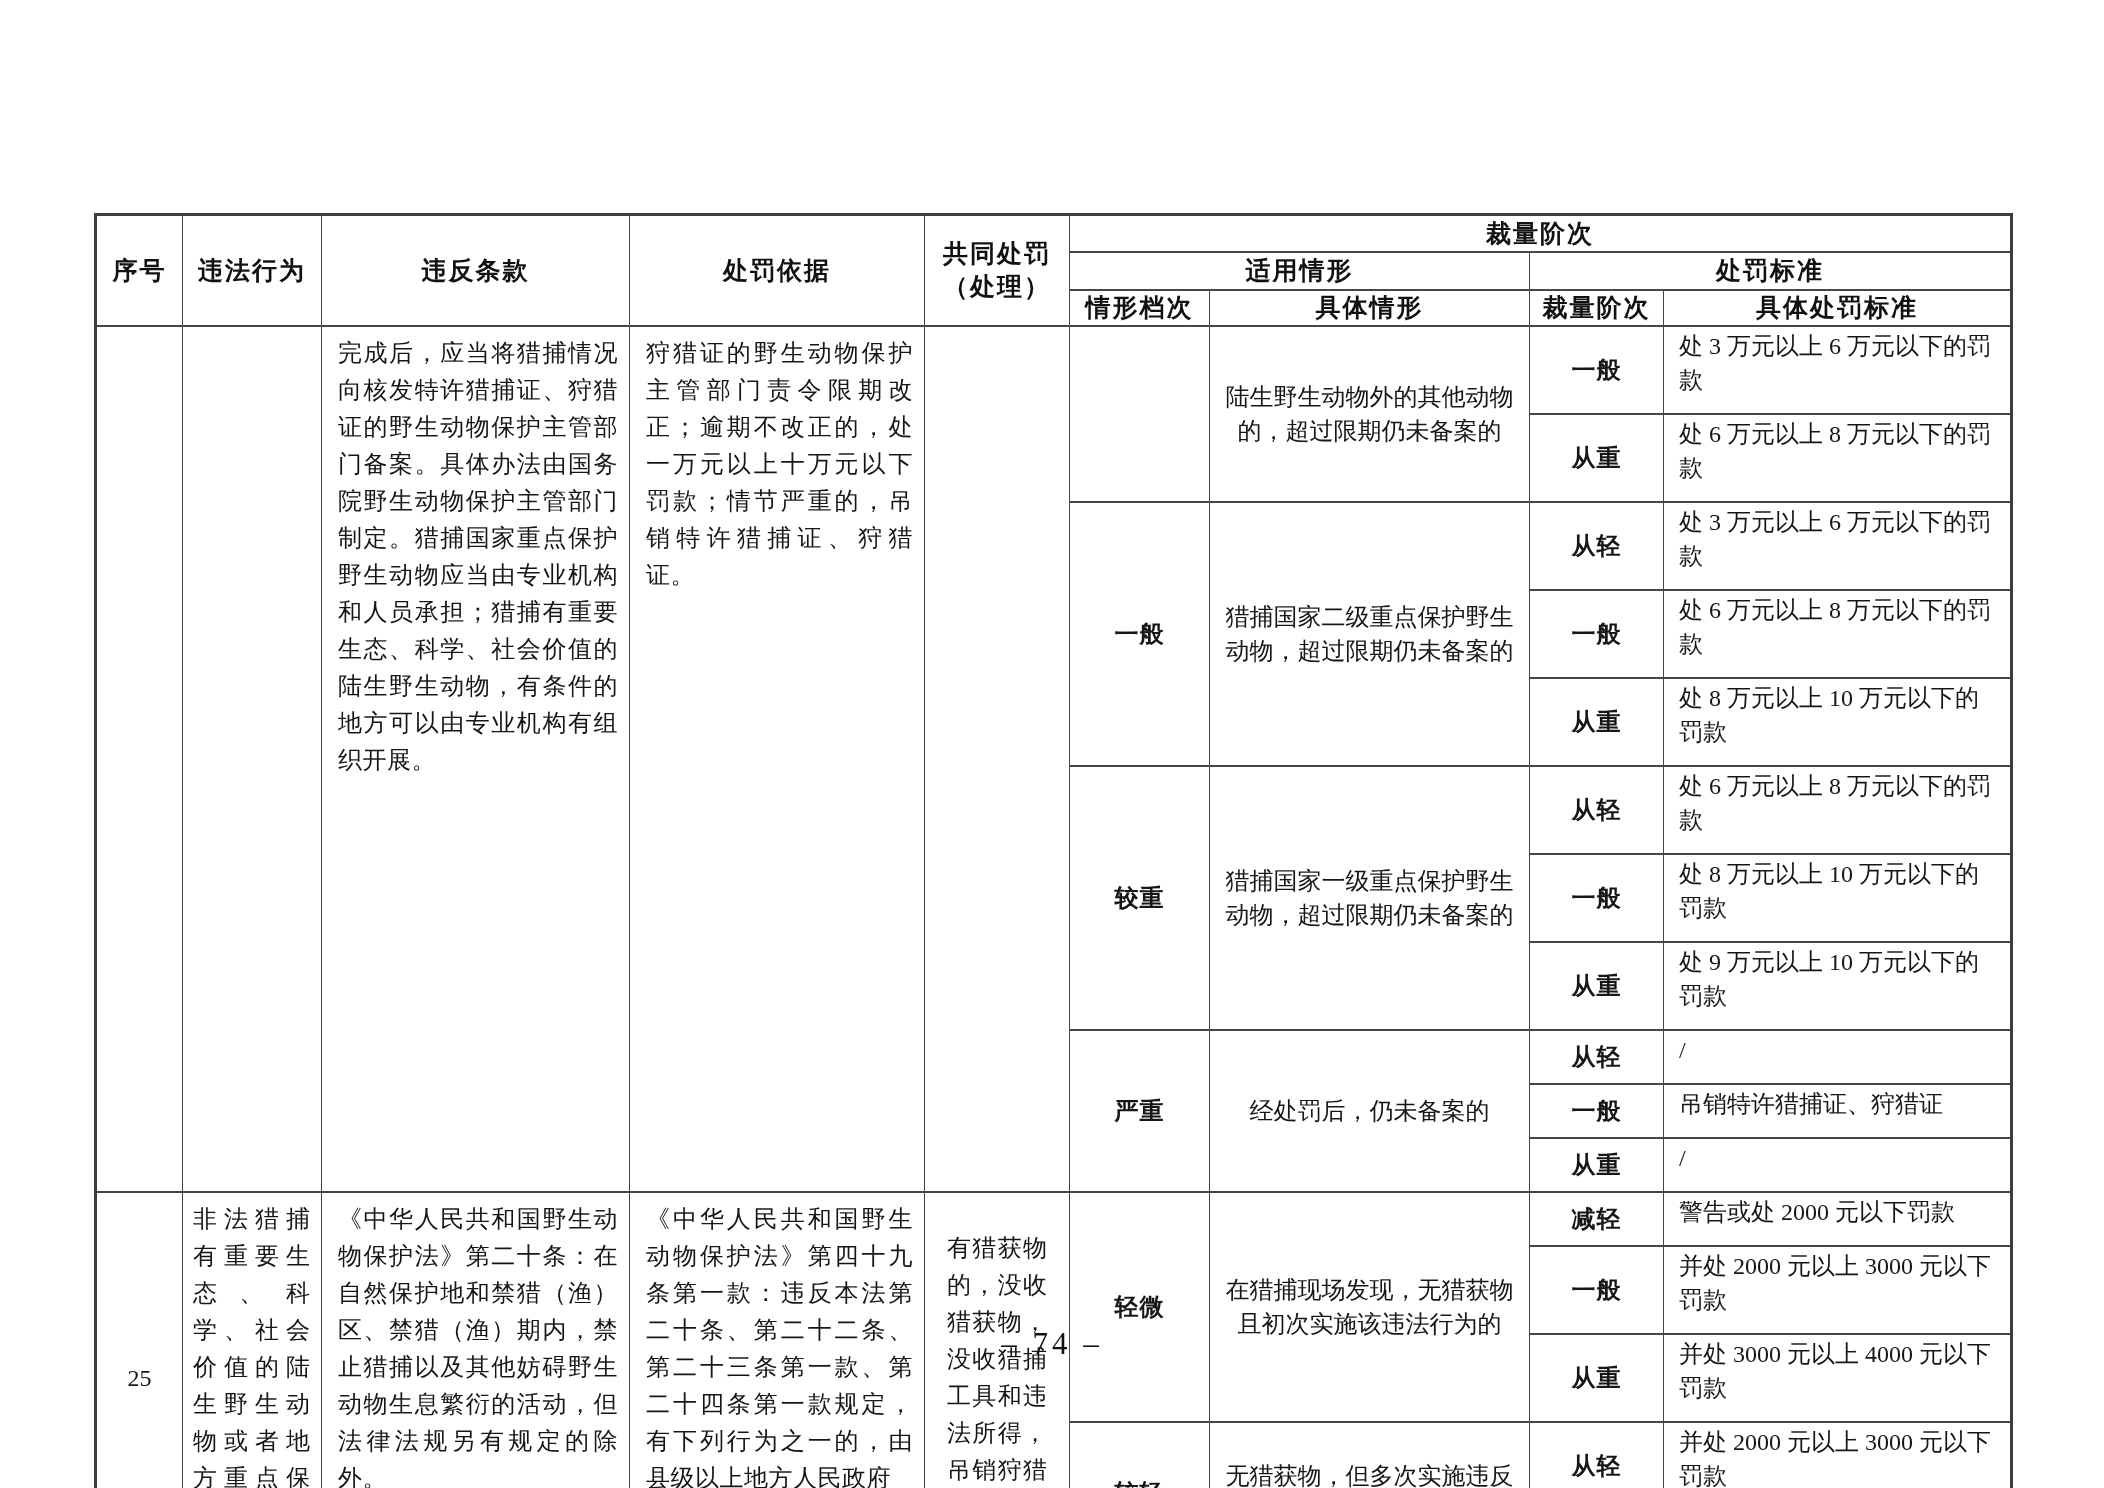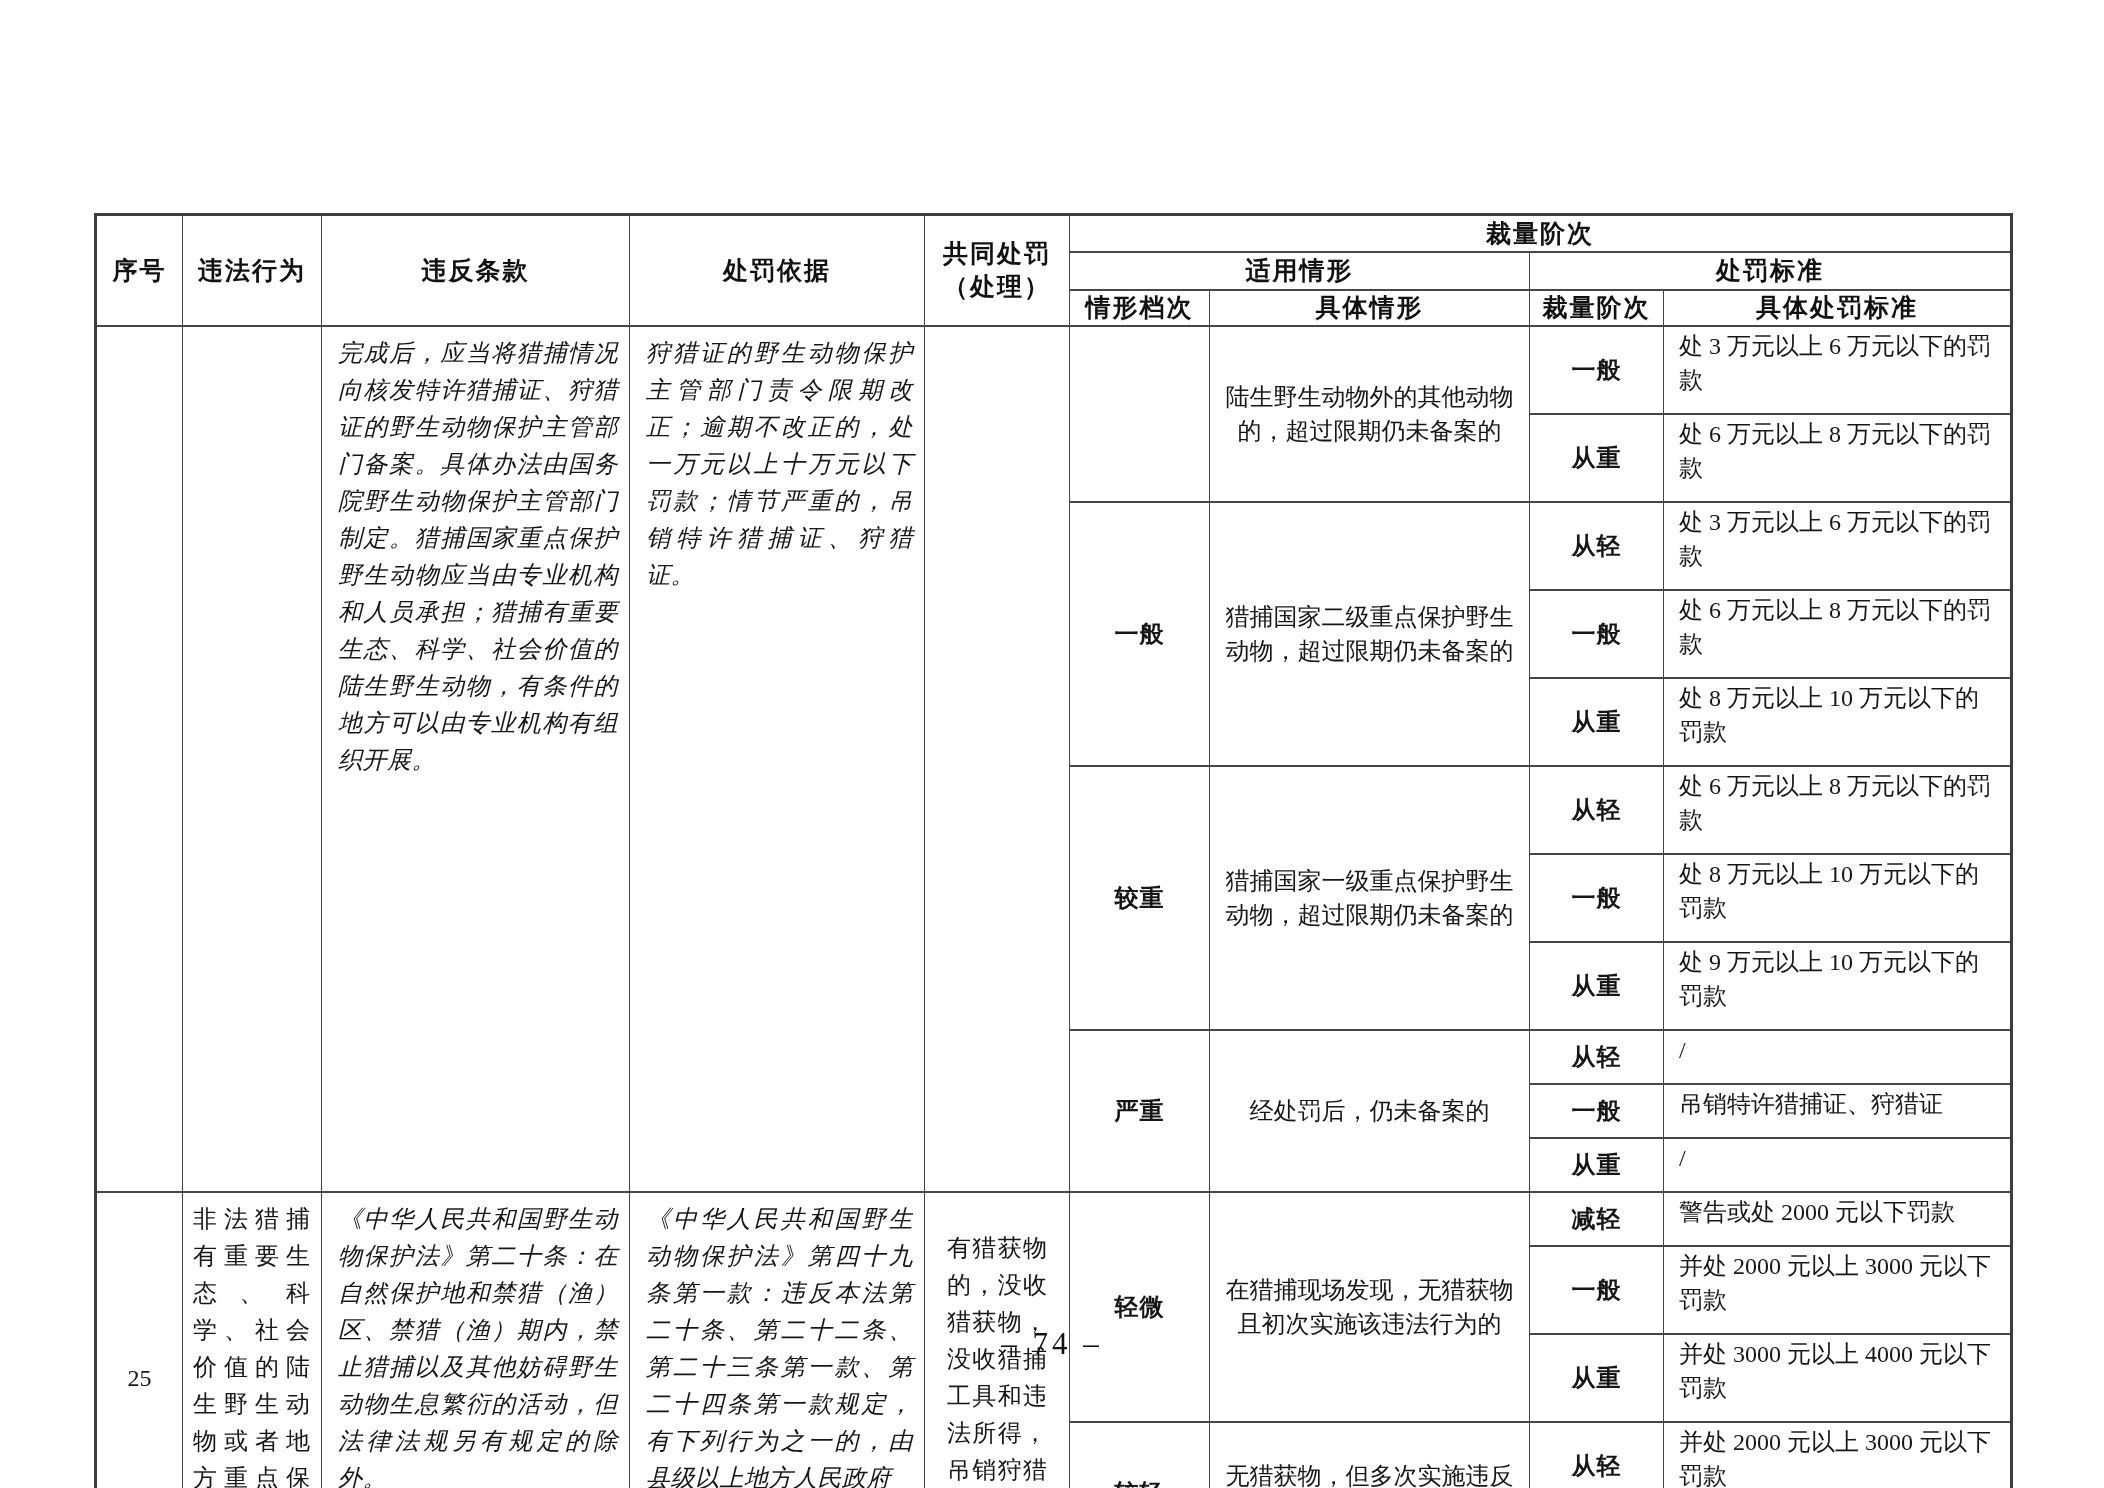--- a/index.html
+++ b/index.html
@@ -42,21 +42,20 @@
     padding:2px 8px;
   }
   td.cell-par {
     text-align:justify;
     text-justify:inter-ideograph;
     text-align-last:left;
     vertical-align:top;
     padding:8px 11px 8px 16px;
     line-height:37px;
     letter-spacing:0.5px;
-    font-style:italic;
   }
   td.cell-behavior {
     text-align:justify;
     text-justify:inter-ideograph;
     text-align-last:left;
     vertical-align:top;
     padding:8px 10px;
     line-height:37px;
     letter-spacing:1px;
     margin-left:40px;

